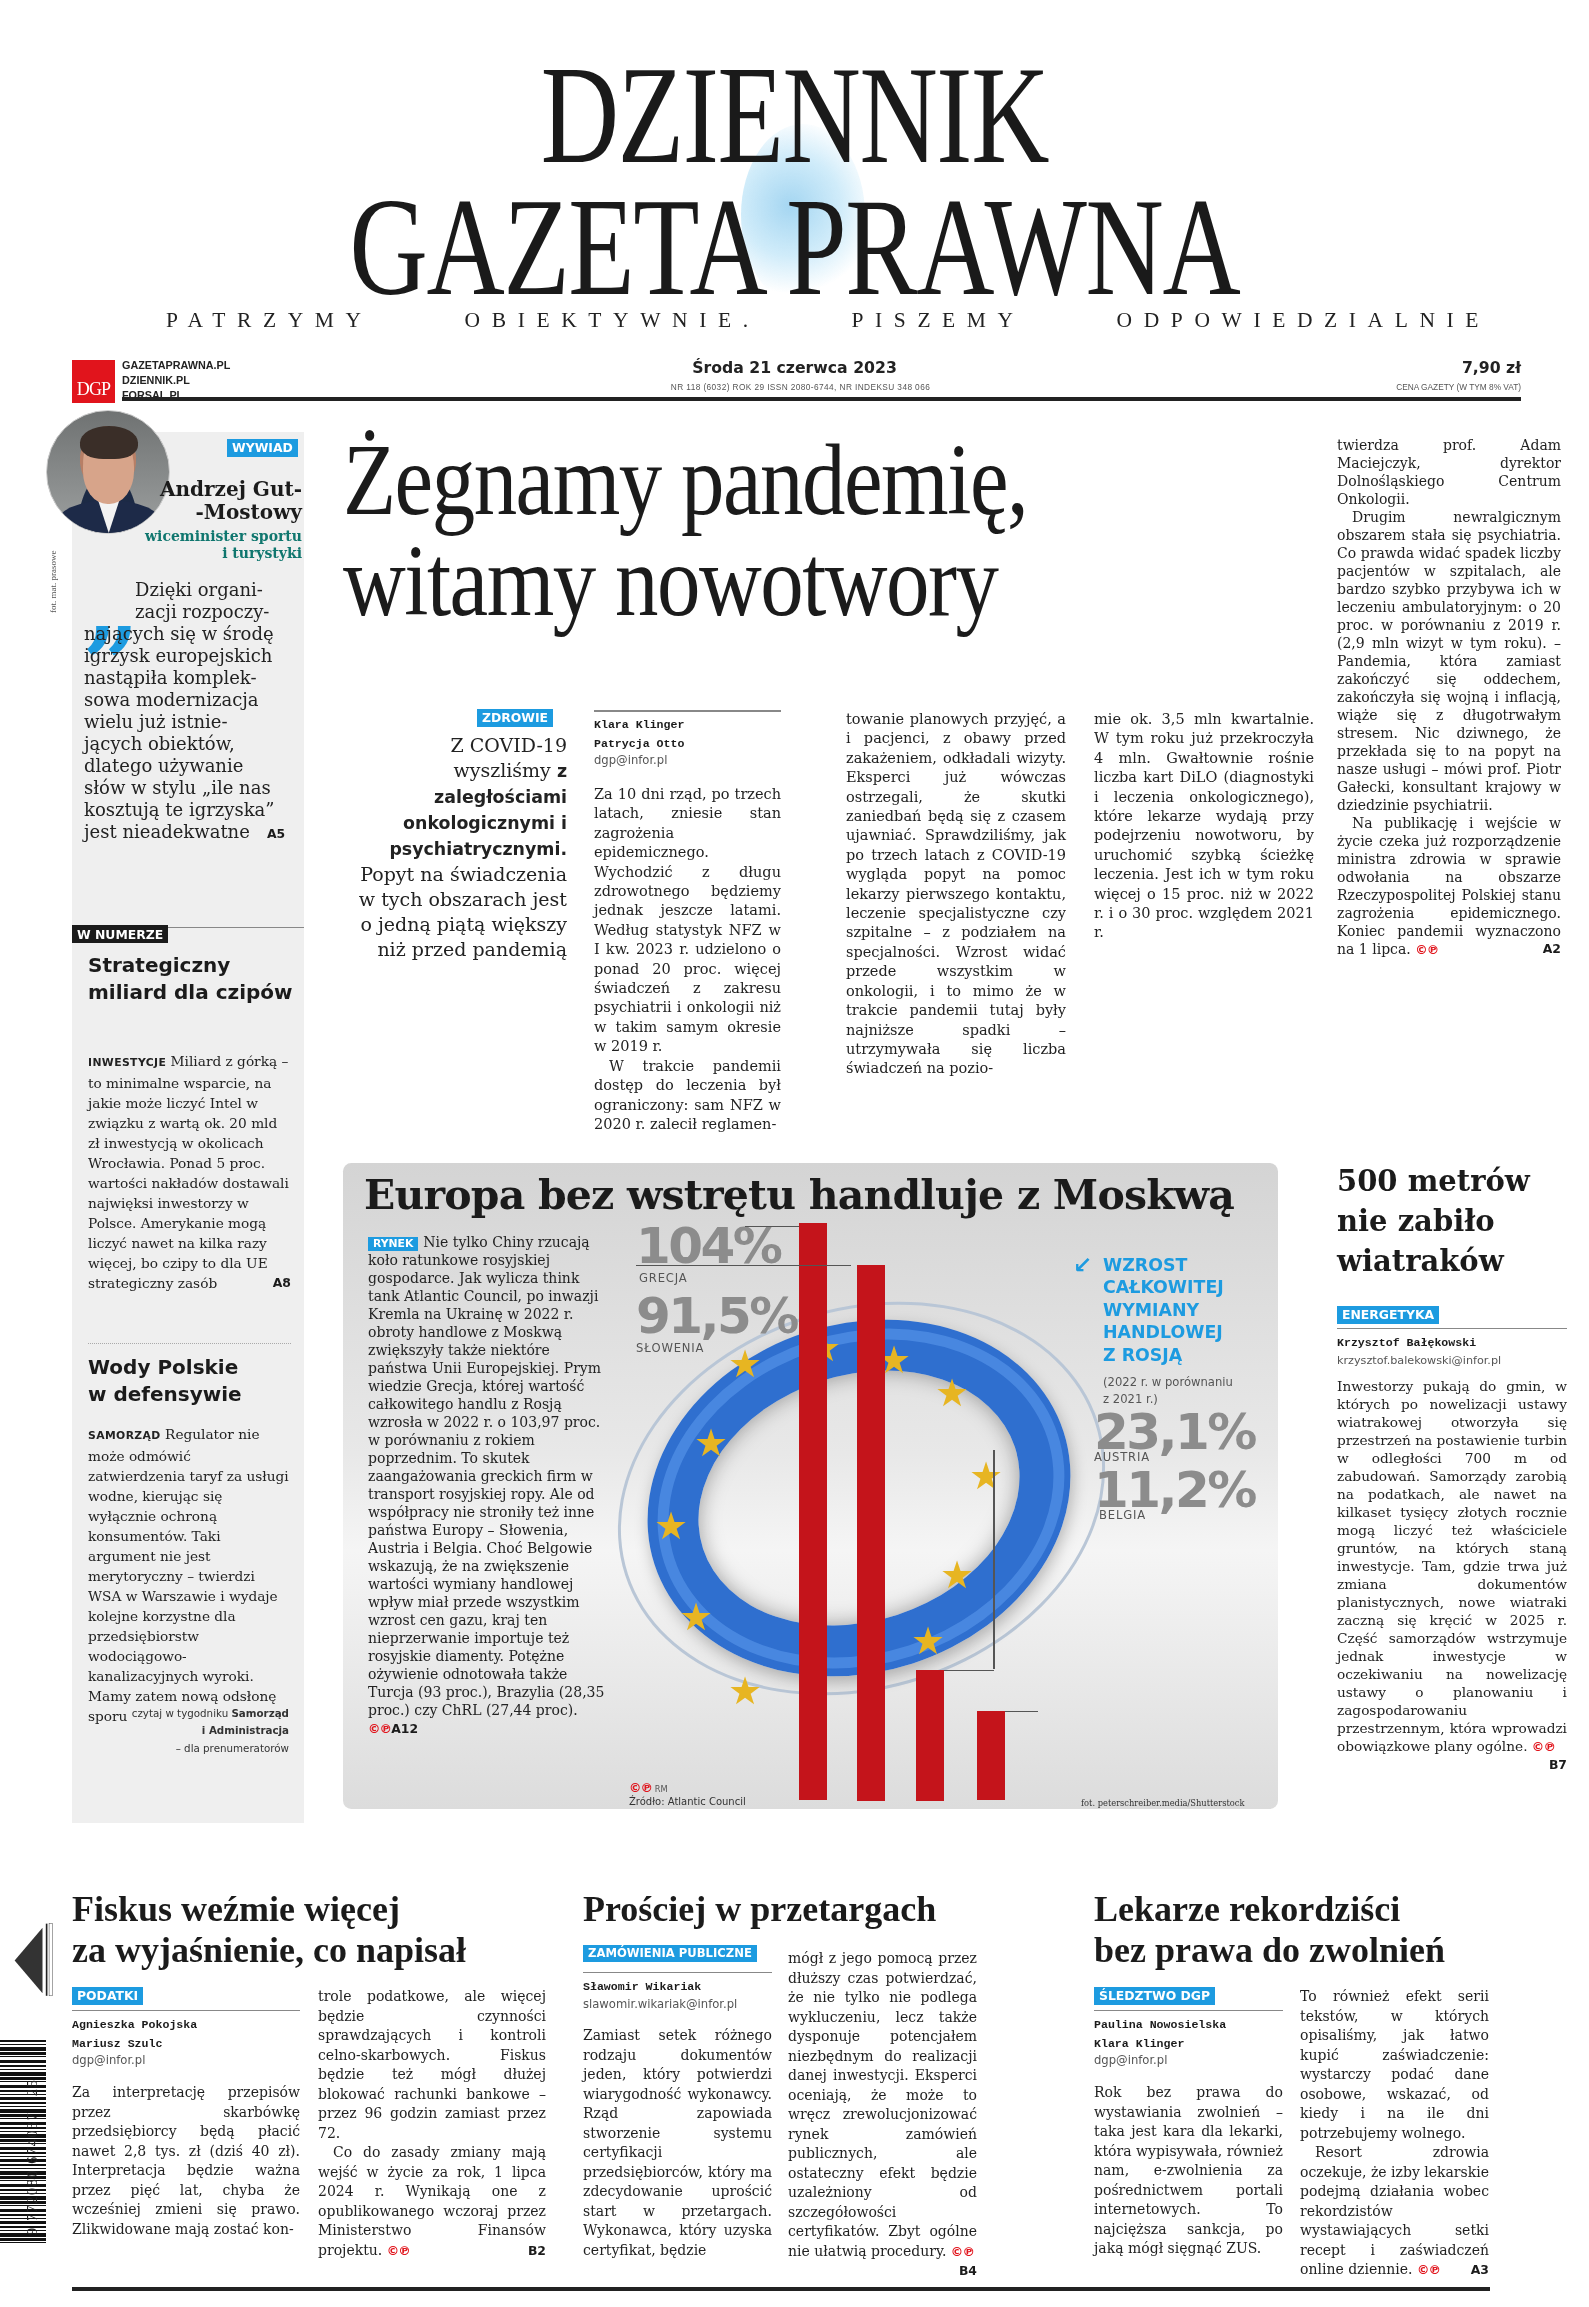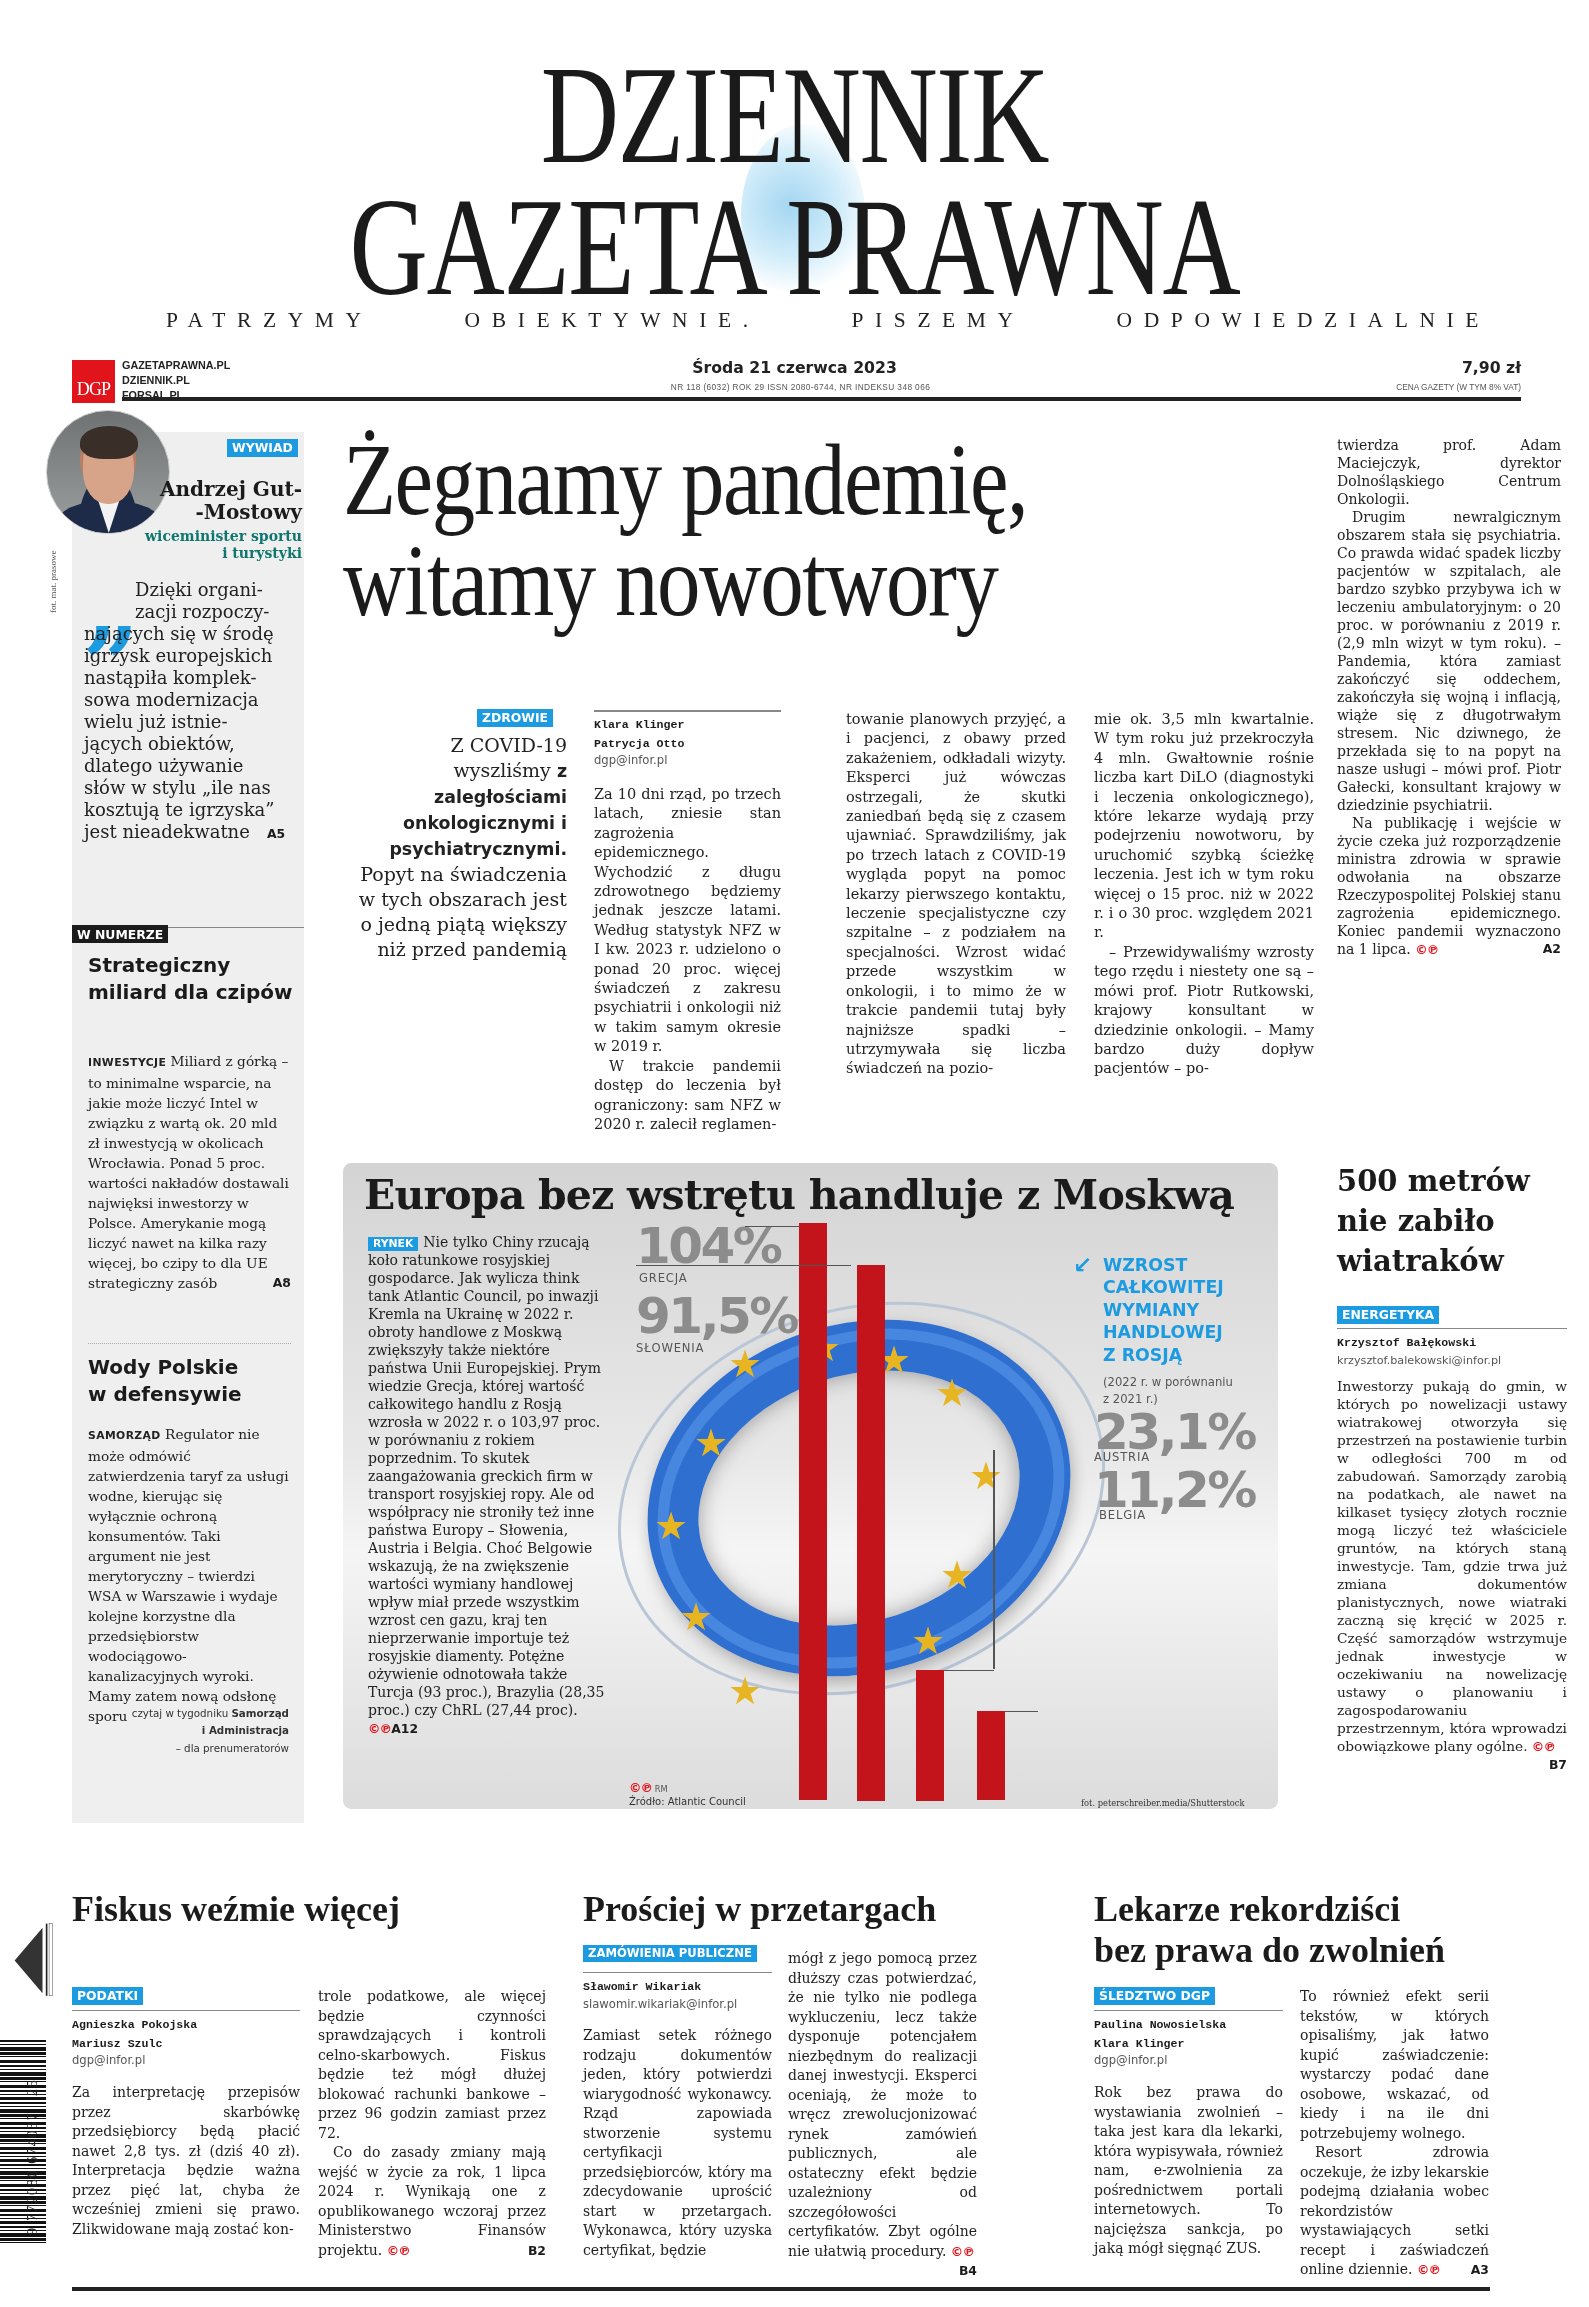--- a/index.html
+++ b/index.html
@@ -205,21 +205,20 @@
 
 <div class="col" style="left:594px; top:785px; width:187px;">
   <p>Za 10 dni rząd, po trzech latach, zniesie stan zagrożenia epidemicznego. Wychodzić z długu zdrowotnego będziemy jednak jeszcze latami. Według statystyk NFZ w I kw. 2023 r. udzielono o ponad 20 proc. więcej świadczeń z zakresu psychiatrii i onkologii niż w takim samym okresie w 2019 r.</p>
   <p>W trakcie pandemii dostęp do leczenia był ograniczony: sam NFZ w 2020 r. zalecił reglamen-</p>
 </div>
 <div class="col" style="left:846px; top:710px; width:220px;">
   <p>towanie planowych przyjęć, a i pacjenci, z obawy przed zakażeniem, odkładali wizyty. Eksperci już wówczas ostrzegali, że skutki zaniedbań będą się z czasem ujawniać. Sprawdziliśmy, jak po trzech latach z COVID-19 wygląda popyt na pomoc lekarzy pierwszego kontaktu, leczenie specjalistyczne czy szpitalne – z podziałem na specjalności. Wzrost widać przede wszystkim w onkologii, i to mimo że w trakcie pandemii tutaj były najniższe spadki – utrzymywała się liczba świadczeń na pozio-</p>
 </div>
 <div class="col" style="left:1094px; top:710px; width:220px;">
   <p>mie ok. 3,5 mln kwartalnie. W tym roku już przekroczyła 4 mln. Gwałtownie rośnie liczba kart DiLO (diagnostyki i leczenia onkologicznego), które lekarze wydają przy podejrzeniu nowotworu, by uruchomić szybką ścieżkę leczenia. Jest ich w tym roku więcej o 15 proc. niż w 2022 r. i o 30 proc. względem 2021 r.</p>
-  <p>– Przewidywaliśmy wzrosty tego rzędu i niestety one są – mówi prof. Piotr Rutkowski, krajowy konsultant w dziedzinie onkologii. – Mamy bardzo duży dopływ pacjentów – po-</p>
 </div>
 <div class="col" style="left:1337px; top:436px; width:224px; font-size:14px; line-height:18px;">
   <p>twierdza prof. Adam Maciejczyk, dyrektor Dolnośląskiego Centrum Onkologii.</p>
   <p>Drugim newralgicznym obszarem stała się psychiatria. Co prawda widać spadek liczby pacjentów w szpitalach, ale bardzo szybko przybywa ich w leczeniu ambulatoryjnym: o 20 proc. w porównaniu z 2019 r. (2,9 mln wizyt w tym roku). – Pandemia, która zamiast zakończyć się oddechem, zakończyła się wojną i inflacją, wiąże się z długotrwałym stresem. Nic dziwnego, że przekłada się to na popyt na nasze usługi – mówi prof. Piotr Gałecki, konsultant krajowy w dziedzinie psychiatrii.</p>
   <p><span>Na publikację i wejście w życie czeka już rozporządzenie ministra zdrowia w sprawie odwołania na obszarze Rzeczypospolitej Polskiej stanu zagrożenia epidemicznego. Koniec pandemii wyznaczono na 1 lipca.</span> <span class="cp">©℗</span><span class="page-ref" style="float:right;">A2</span></p>
 </div>
 
 <div class="info-box"></div>
 <div class="info-title">Europa bez wstrętu handluje z Moskwą</div>
 <div class="info-text">
@@ -286,20 +285,21 @@
 <span class="tag" style="position:absolute; left:1337px; top:1306px; font-size:12.4px;">ENERGETYKA</span>
 <div class="byline-rule" style="left:1337px; width:230px; top:1328px; height:0.8px;"></div>
 <div class="byline" style="left:1337px; top:1333px;">Krzysztof Bałękowski</div>
 <div class="email" style="left:1337px; top:1354px; font-size:11.2px;">krzysztof.balekowski@infor.pl</div>
 <div class="col" style="left:1337px; top:1377px; width:230px; font-size:13.7px; line-height:18px;">
   <p><span>Inwestorzy pukają do gmin, w których po nowelizacji ustawy wiatrakowej otworzyła się przestrzeń na postawienie turbin w odległości 700 m od zabudowań. Samorządy zarobią na podatkach, ale nawet na kilkaset tysięcy złotych rocznie mogą liczyć też właściciele gruntów, na których staną inwestycje. Tam, gdzie trwa już zmiana dokumentów planistycznych, nowe wiatraki zaczną się kręcić w 2025 r. Część samorządów wstrzymuje jednak inwestycje w oczekiwaniu na nowelizację ustawy o planowaniu i zagospodarowaniu przestrzennym, która wprowadzi obowiązkowe plany ogólne.</span> <span class="cp">©℗</span><span class="page-ref" style="float:right;">B7</span></p>
 </div>
 
 <div class="bot-head" style="left:72px; top:1889px;">
   <div>Fiskus weźmie więcej</div>
+  <div>za wyjaśnienie, co napisał</div>
 </div>
 <span class="tag" style="position:absolute; left:72px; top:1987px; font-size:12.4px;">PODATKI</span>
 <div class="byline-rule" style="left:72px; width:228px; top:2010px; height:0.8px;"></div>
 <div class="byline" style="left:72px; top:2015px;">
   <div>Agnieszka Pokojska</div>
   <div>Mariusz Szulc</div>
 </div>
 <div class="email" style="left:72px; top:2053px;">dgp@infor.pl</div>
 <div class="col" style="left:72px; top:2083px; width:228px; font-size:14px; line-height:19.5px;">
   <p>Za interpretację przepisów przez skarbówkę przedsiębiorcy będą płacić nawet 2,8 tys. zł (dziś 40 zł). Interpretacja będzie ważna przez pięć lat, chyba że wcześniej zmieni się prawo. Zlikwidowane mają zostać kon-</p>

